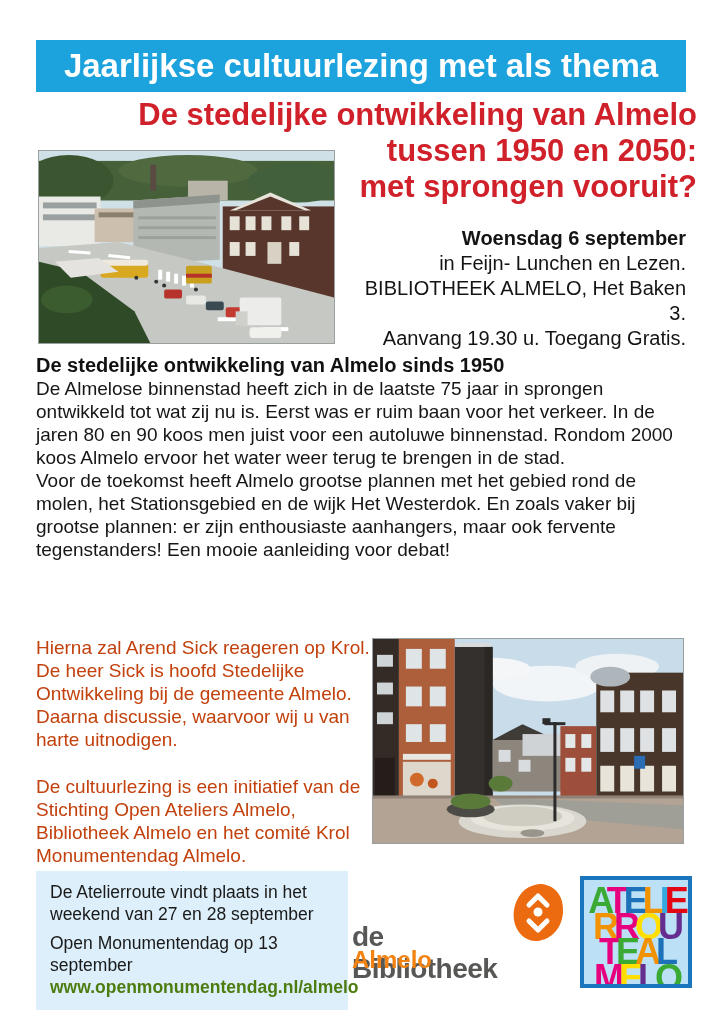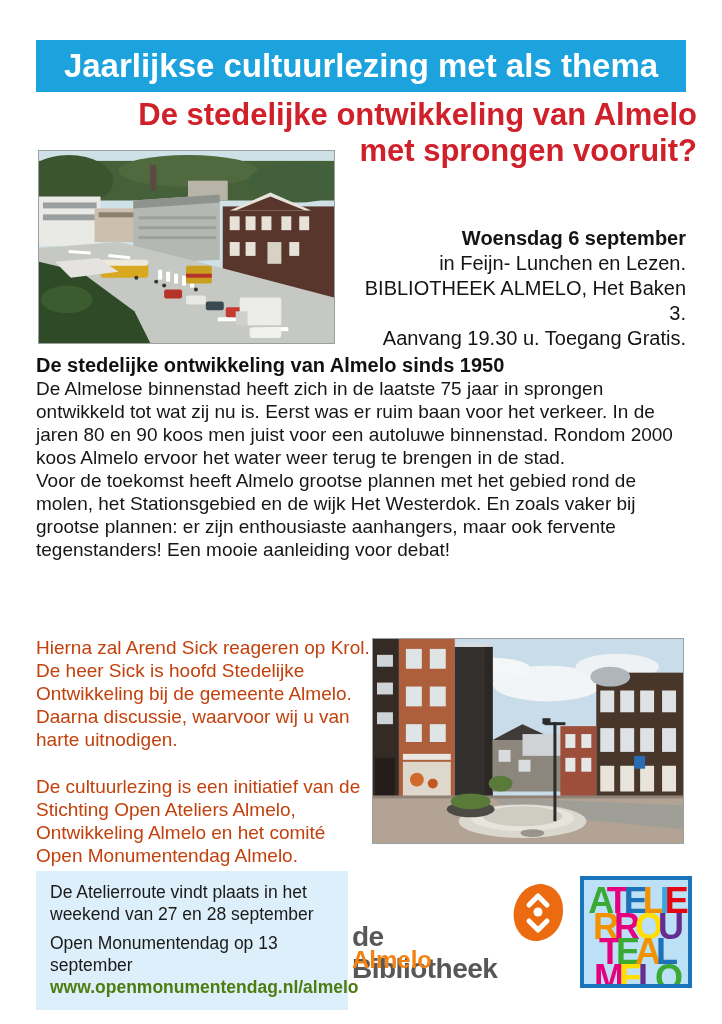--- a/index.html
+++ b/index.html
@@ -52,20 +52,21 @@
 </style>
 </head>
 <body>
 
 <div class="page">
 
   <div class="banner">Jaarlijkse cultuurlezing met als thema</div>
 
   <div class="title">
     <div>De stedelijke ontwikkeling van Almelo</div>
+    <div>tussen 1950 en 2050:</div>
     <div>met sprongen vooruit?</div>
   </div>
 
   <svg class="photo photo1" viewBox="0 0 297 194" preserveAspectRatio="none">
     <rect x="0" y="0" width="297" height="194" fill="#cfe0e6"></rect>
     <rect x="0" y="10" width="297" height="40" fill="#46603a"></rect>
     <ellipse cx="30" cy="30" rx="45" ry="26" fill="#3c5531"></ellipse>
     <ellipse cx="150" cy="20" rx="70" ry="16" fill="#50693f"></ellipse>
     <ellipse cx="260" cy="32" rx="50" ry="20" fill="#42603b"></ellipse>
     <rect x="112" y="14" width="6" height="26" fill="#5a4a42"></rect>
@@ -130,21 +131,21 @@
   </div>
 
   <div class="bodytext">
     <h2>De stedelijke ontwikkeling van Almelo sinds 1950</h2>
     <div class="p1">De Almelose binnenstad heeft zich in de laatste 75 jaar in sprongen ontwikkeld tot wat zij nu is. Eerst was er ruim baan voor het verkeer. In de jaren 80 en 90 koos men juist voor een autoluwe binnenstad. Rondom 2000 koos Almelo ervoor het water weer terug te brengen in de stad.</div>
     <div class="p2">Voor de toekomst heeft Almelo grootse plannen met het gebied rond de molen, het Stationsgebied en de wijk Het Westerdok. En zoals vaker bij grootse plannen: er zijn enthousiaste aanhangers, maar ook fervente tegenstanders! Een mooie aanleiding voor debat!</div>
   </div>
 
   <div class="sidecol">
     <div class="p1">Hierna zal Arend Sick reageren op Krol. De heer Sick is hoofd Stedelijke Ontwikkeling bij de gemeente Almelo. Daarna discussie, waarvoor wij u van harte uitnodigen.</div>
-    <div class="p2">De cultuurlezing is een initiatief van de Stichting Open Ateliers Almelo, Ontwikkeling Almelo en het comité Open Monumentendag Almelo.</div>
+    <div class="p2">De cultuurlezing is een initiatief van de Stichting Open Ateliers Almelo, Bibliotheek Almelo en het comité Krol Monumentendag Almelo.</div>
   </div>
 
   <svg class="photo photo2" viewBox="0 0 311 206" preserveAspectRatio="none">
     <rect x="0" y="0" width="311" height="206" fill="#c9dcea"></rect>
     <ellipse cx="175" cy="45" rx="55" ry="18" fill="#f2f5f7"></ellipse>
     <ellipse cx="245" cy="28" rx="42" ry="13" fill="#eef2f5"></ellipse>
     <ellipse cx="120" cy="30" rx="38" ry="11" fill="#f4f6f8"></ellipse>
     <rect x="0" y="0" width="26" height="172" fill="#352b26"></rect>
     <rect x="4" y="16" width="16" height="12" fill="#cfd4d6"></rect>
     <rect x="4" y="44" width="16" height="12" fill="#cfd4d6"></rect>

